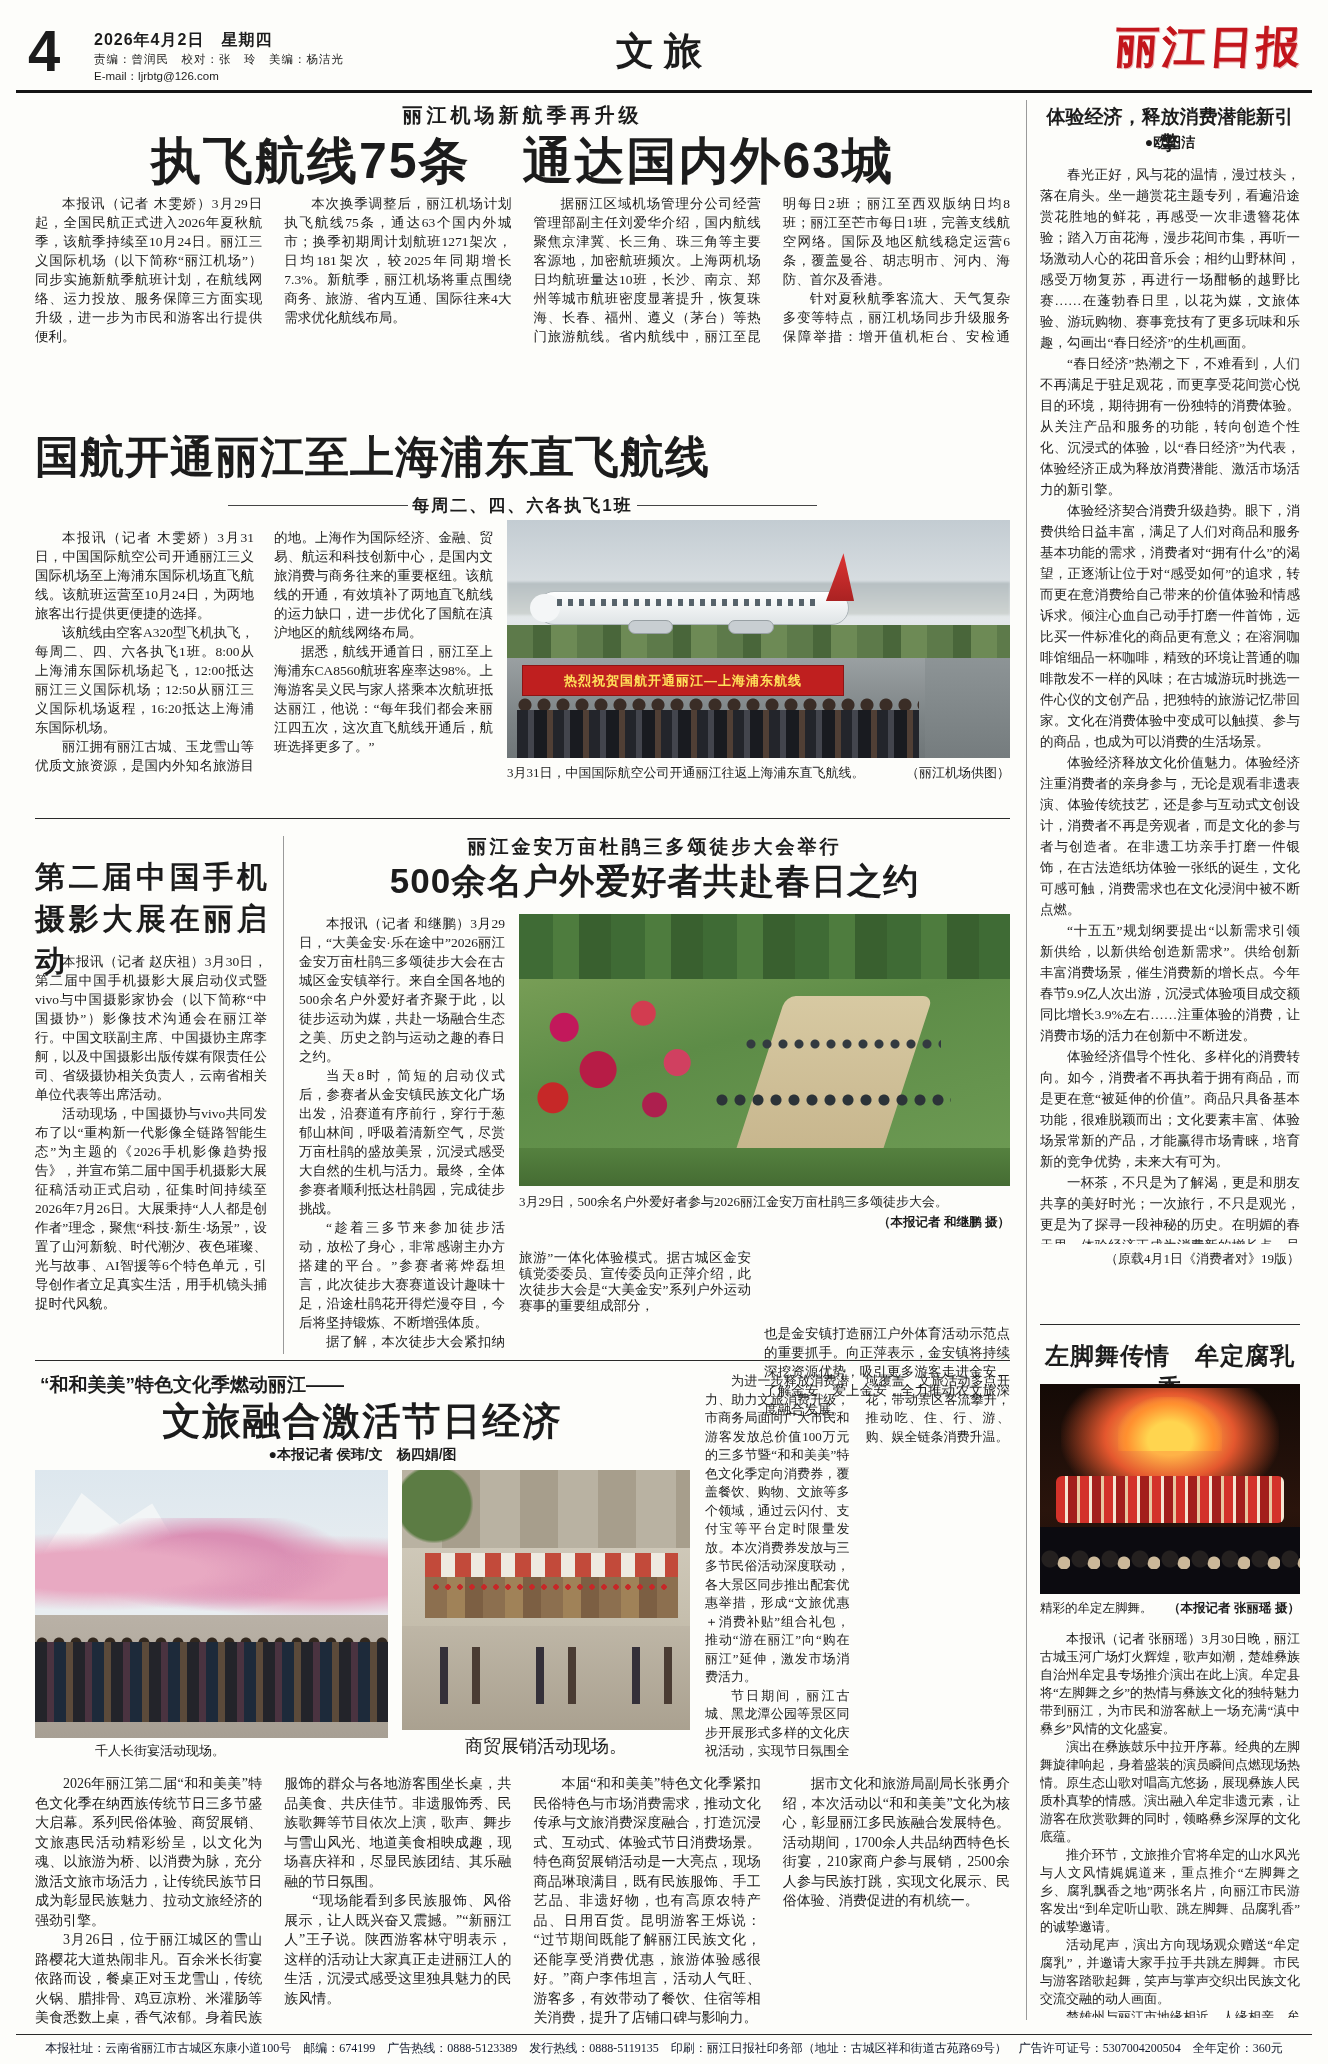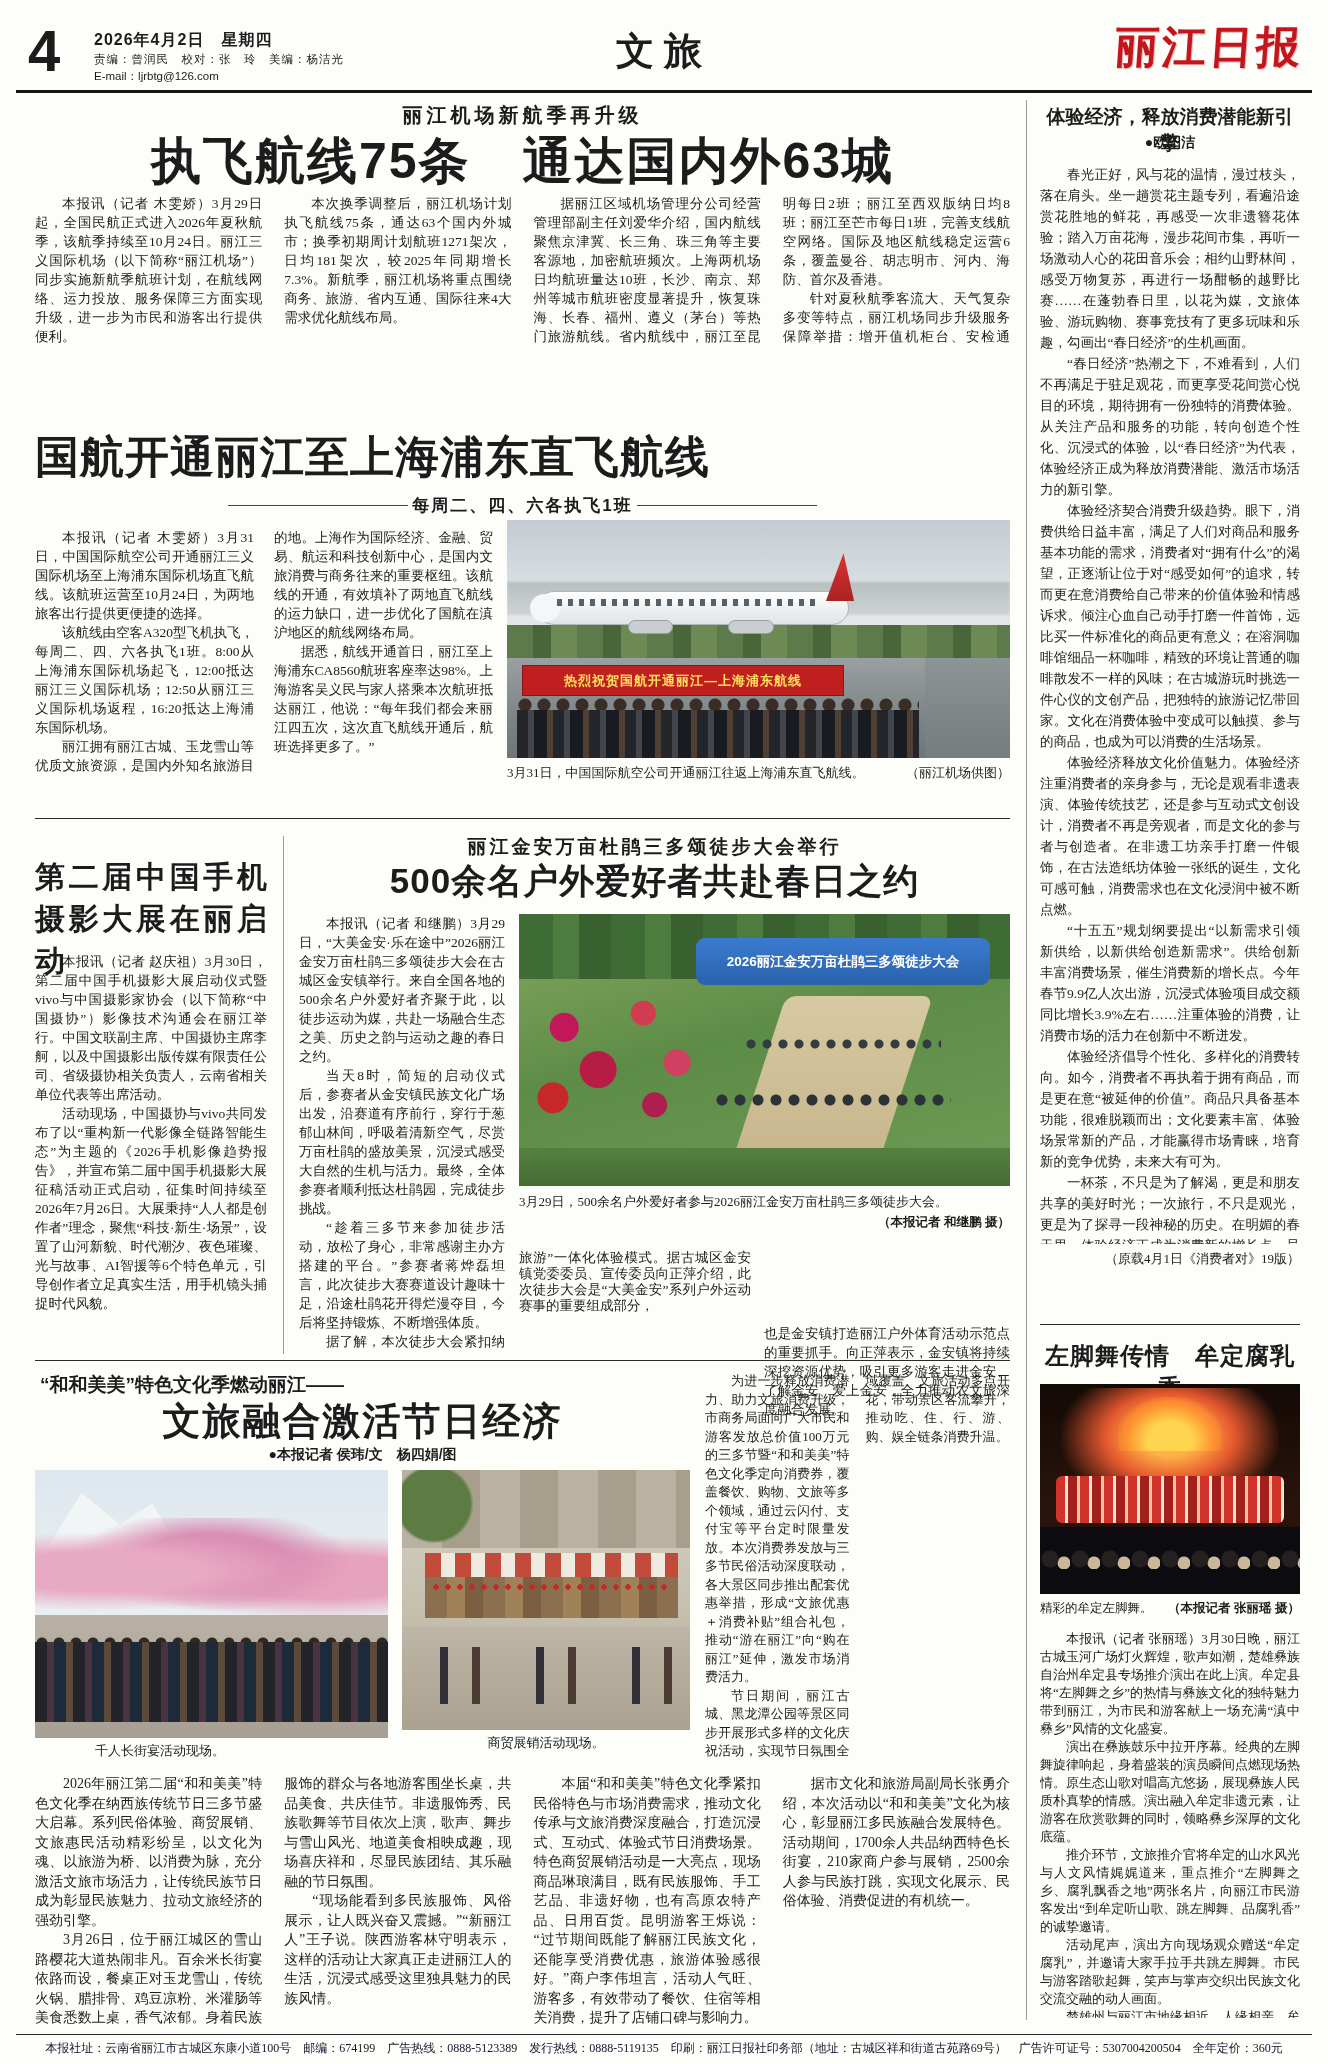--- a/index.html
+++ b/index.html
@@ -62,21 +62,21 @@
 
   .band-rule2{left:35px;top:1360px;width:975px;}
 
   
   .a5-kicker{left:40px;top:1372px;font-size:19px;font-weight:700;}
   .a5-headline{left:35px;top:1396px;width:655px;text-align:center;font-size:38px;font-weight:800;letter-spacing:2px;}
   .a5-byline{left:35px;top:1446px;width:655px;text-align:center;font-size:14px;font-weight:700;font-family:"Liberation Sans",sans-serif;}
   .a5-photo1{left:35px;top:1470px;width:353px;height:268px;overflow:hidden;background:#cdb8ad;}
   .a5-cap1{left:95px;top:1742px;font-size:13px;}
   .a5-photo2{left:402px;top:1470px;width:288px;height:260px;overflow:hidden;background:#c9c2b2;}
-  .a5-cap2{left:402px;top:1734px;width:288px;text-align:center;font-size:13px;}
+  .a5-cap2{left:402px;top:1734px;width:288px;text-align:center;font-size:18px;}
   .a5-right{left:705px;top:1372px;width:305px;height:392px;overflow:hidden;
             column-count:2;column-gap:16px;column-fill:auto;font-size:13px;line-height:18.5px;}
   .a5-bottom{left:35px;top:1774px;width:975px;height:254px;overflow:hidden;
              column-count:4;column-gap:22px;column-fill:auto;font-size:14px;line-height:19.5px;}
 
   
   .main-vrule{left:1026px;top:100px;height:1920px;}
   .ed-title{left:1040px;top:104px;width:260px;text-align:center;font-size:19px;font-weight:800;}
   .ed-byline{left:1040px;top:134px;width:260px;text-align:center;font-size:14px;font-weight:700;}
   .ed-body{left:1040px;top:164px;width:260px;height:1080px;overflow:hidden;font-size:13.5px;line-height:21px;color:#222;}
@@ -253,21 +253,20 @@
     <p data-name="paragraph">据了解，本次徒步大会紧扣纳西族传统节日三多节，将万亩杜鹃花海、茶马古道与纳西古村落风情深度融合，创新打造“体育＋文化＋</p>
   </div>
   <div class="abs a4-photo" data-name="hike-photo">
     <div class="ph hk-bg" data-name="photo-hillside"></div>
     <div class="ph hk-trees" data-name="photo-treeline"></div>
     <div class="ph hk-flowers" data-name="azalea-flowers"></div>
     <div class="ph hk-path" data-name="hiking-trail"></div>
     <div class="ph hk-people" data-name="hikers"></div>
     <div class="ph hk-people2" data-name="hikers"></div>
     <div class="ph hk-grassfg" data-name="photo-grass"></div>
-    <div class="ph hk-banner" data-name="event-banner">2026丽江金安万亩杜鹃三多颂徒步大会</div>
   </div>
   <div class="abs a4-caption" data-name="hike-photo-caption">
     <div data-name="caption-text">3月29日，500余名户外爱好者参与2026丽江金安万亩杜鹃三多颂徒步大会。</div>
     <div class="credit" data-name="caption-credit">（本报记者 和继鹏 摄）</div>
   </div>
   <div class="abs a4-contA just" data-name="article-hike-continuation">
     <p data-name="paragraph">旅游”一体化体验模式。据古城区金安镇党委委员、宣传委员向正萍介绍，此次徒步大会是“大美金安”系列户外运动赛事的重要组成部分，</p>
   </div>
   <div class="abs a4-contB just" data-name="article-hike-continuation">
     <p data-name="paragraph">也是金安镇打造丽江户外体育活动示范点的重要抓手。向正萍表示，金安镇将持续深挖资源优势，吸引更多游客走进金安、了解金安、爱上金安，全力推动农文旅深度融合发展。</p>

